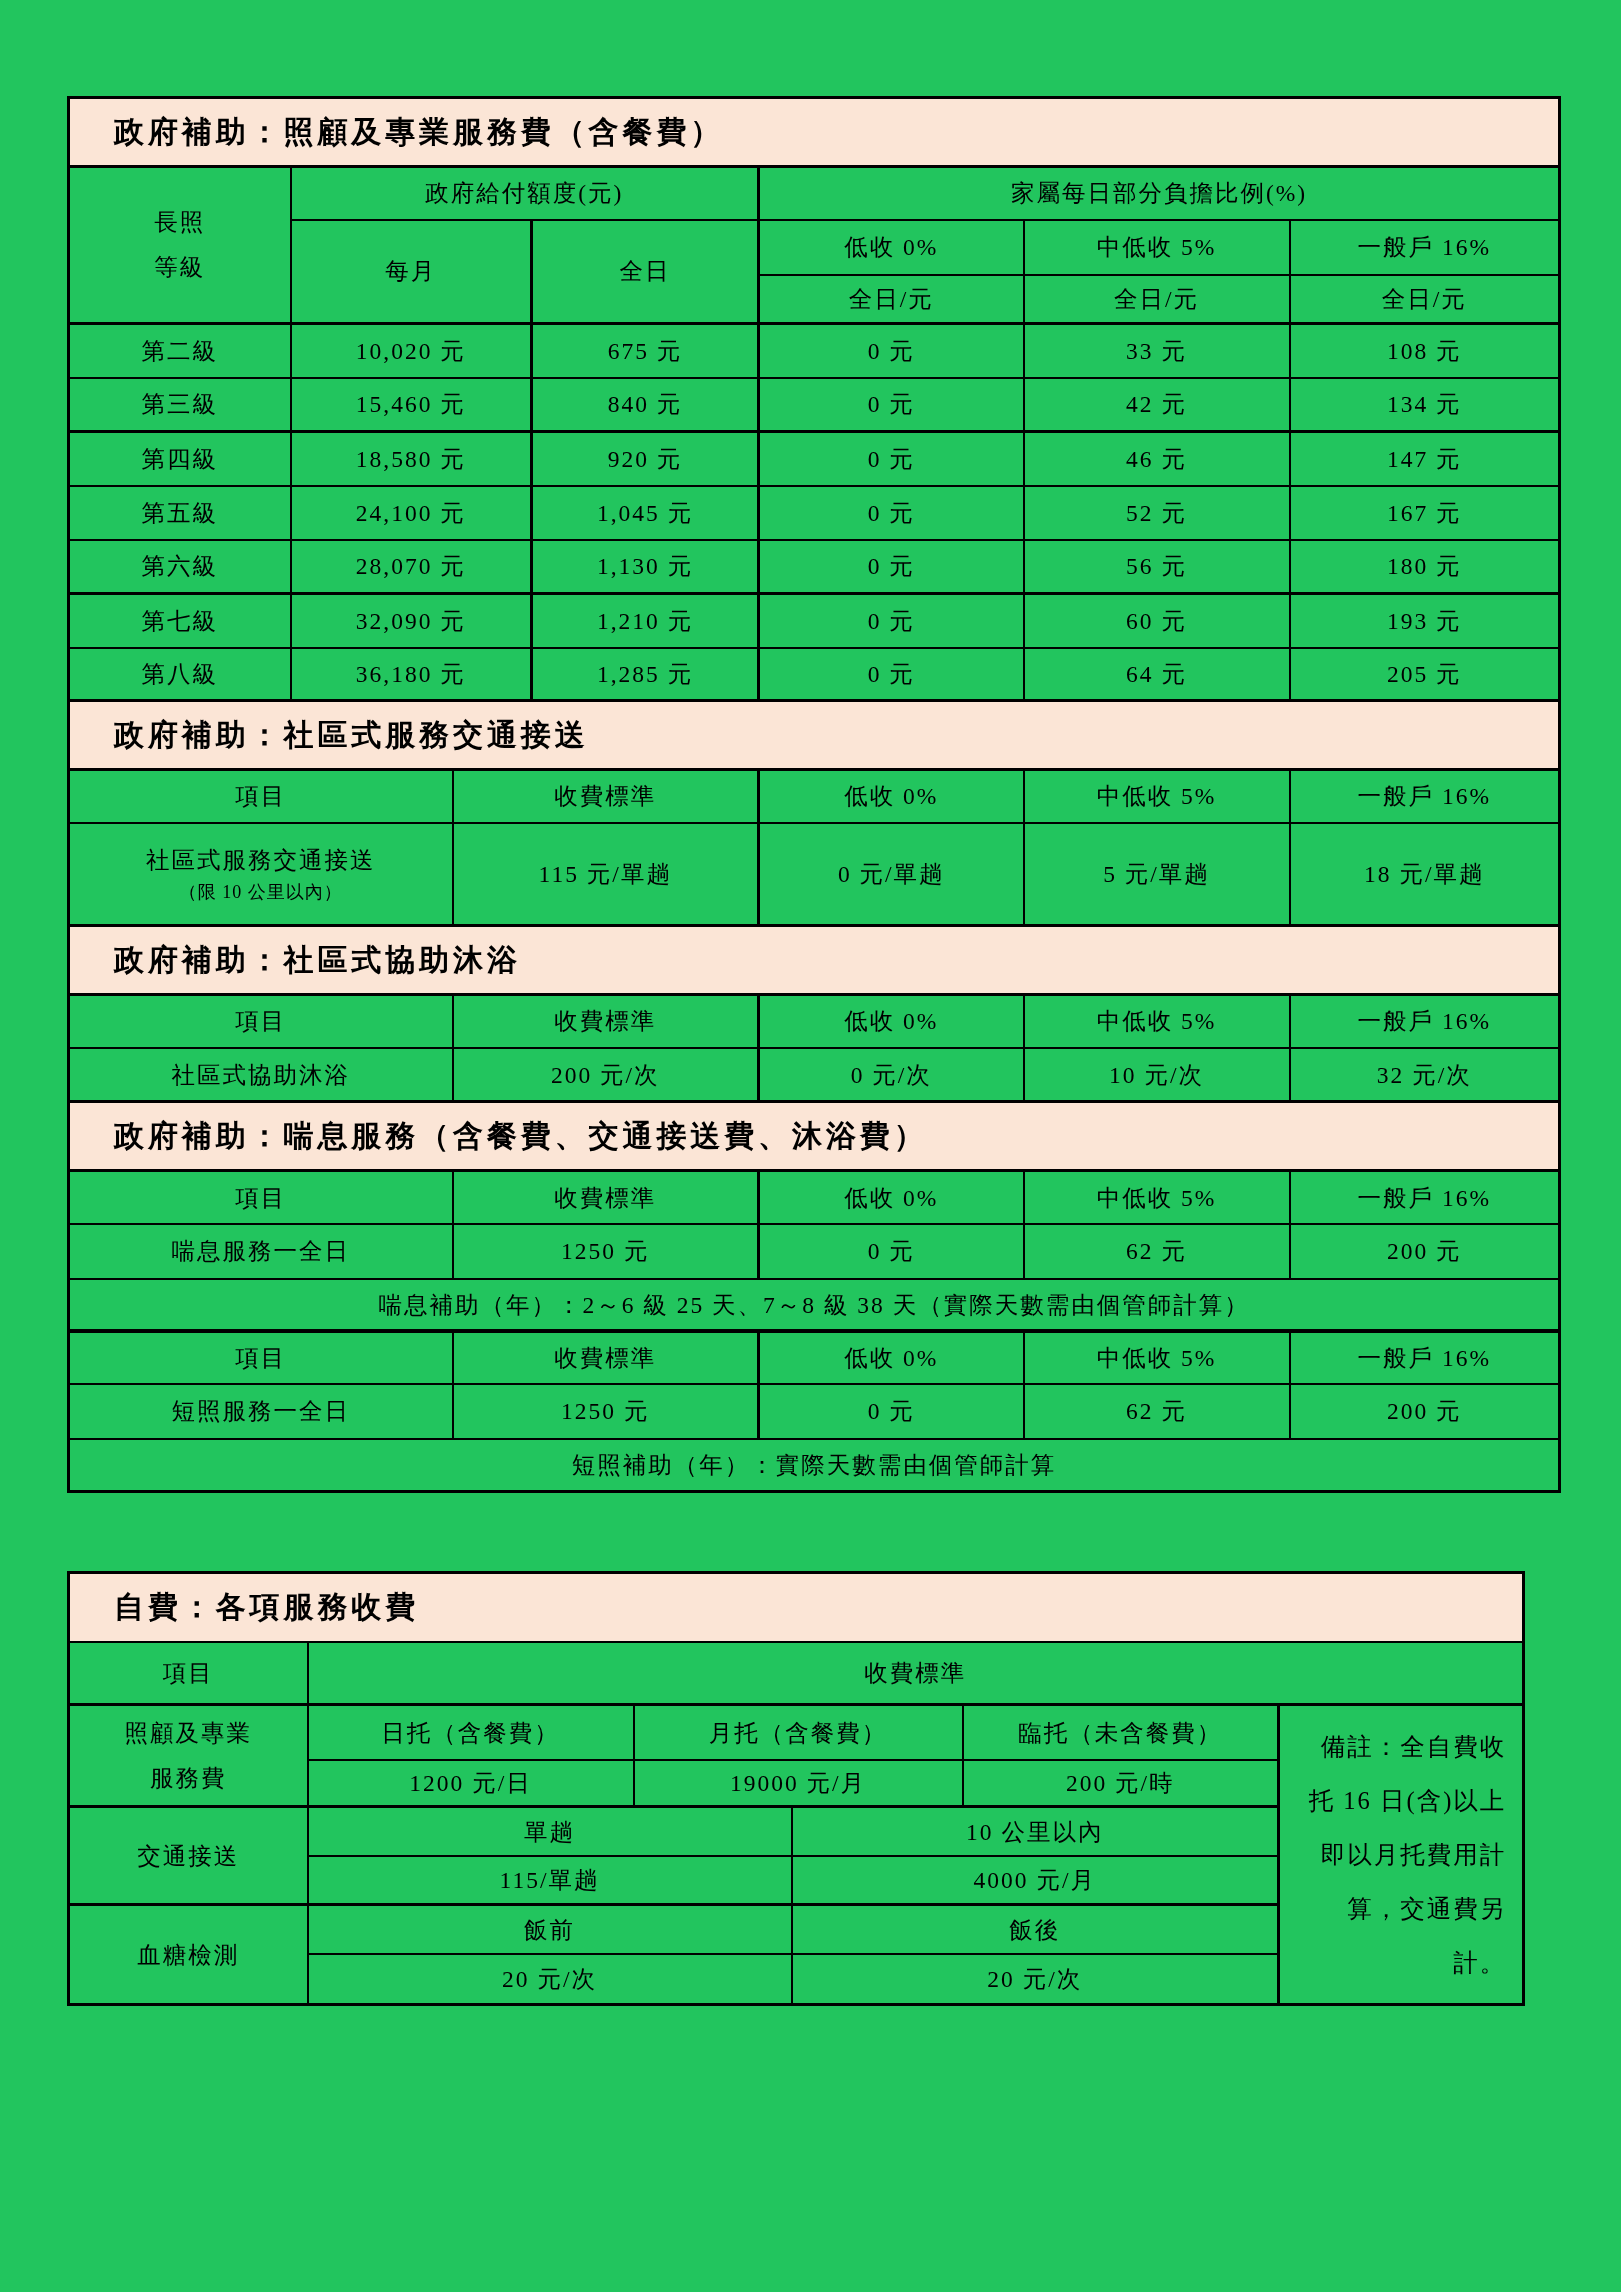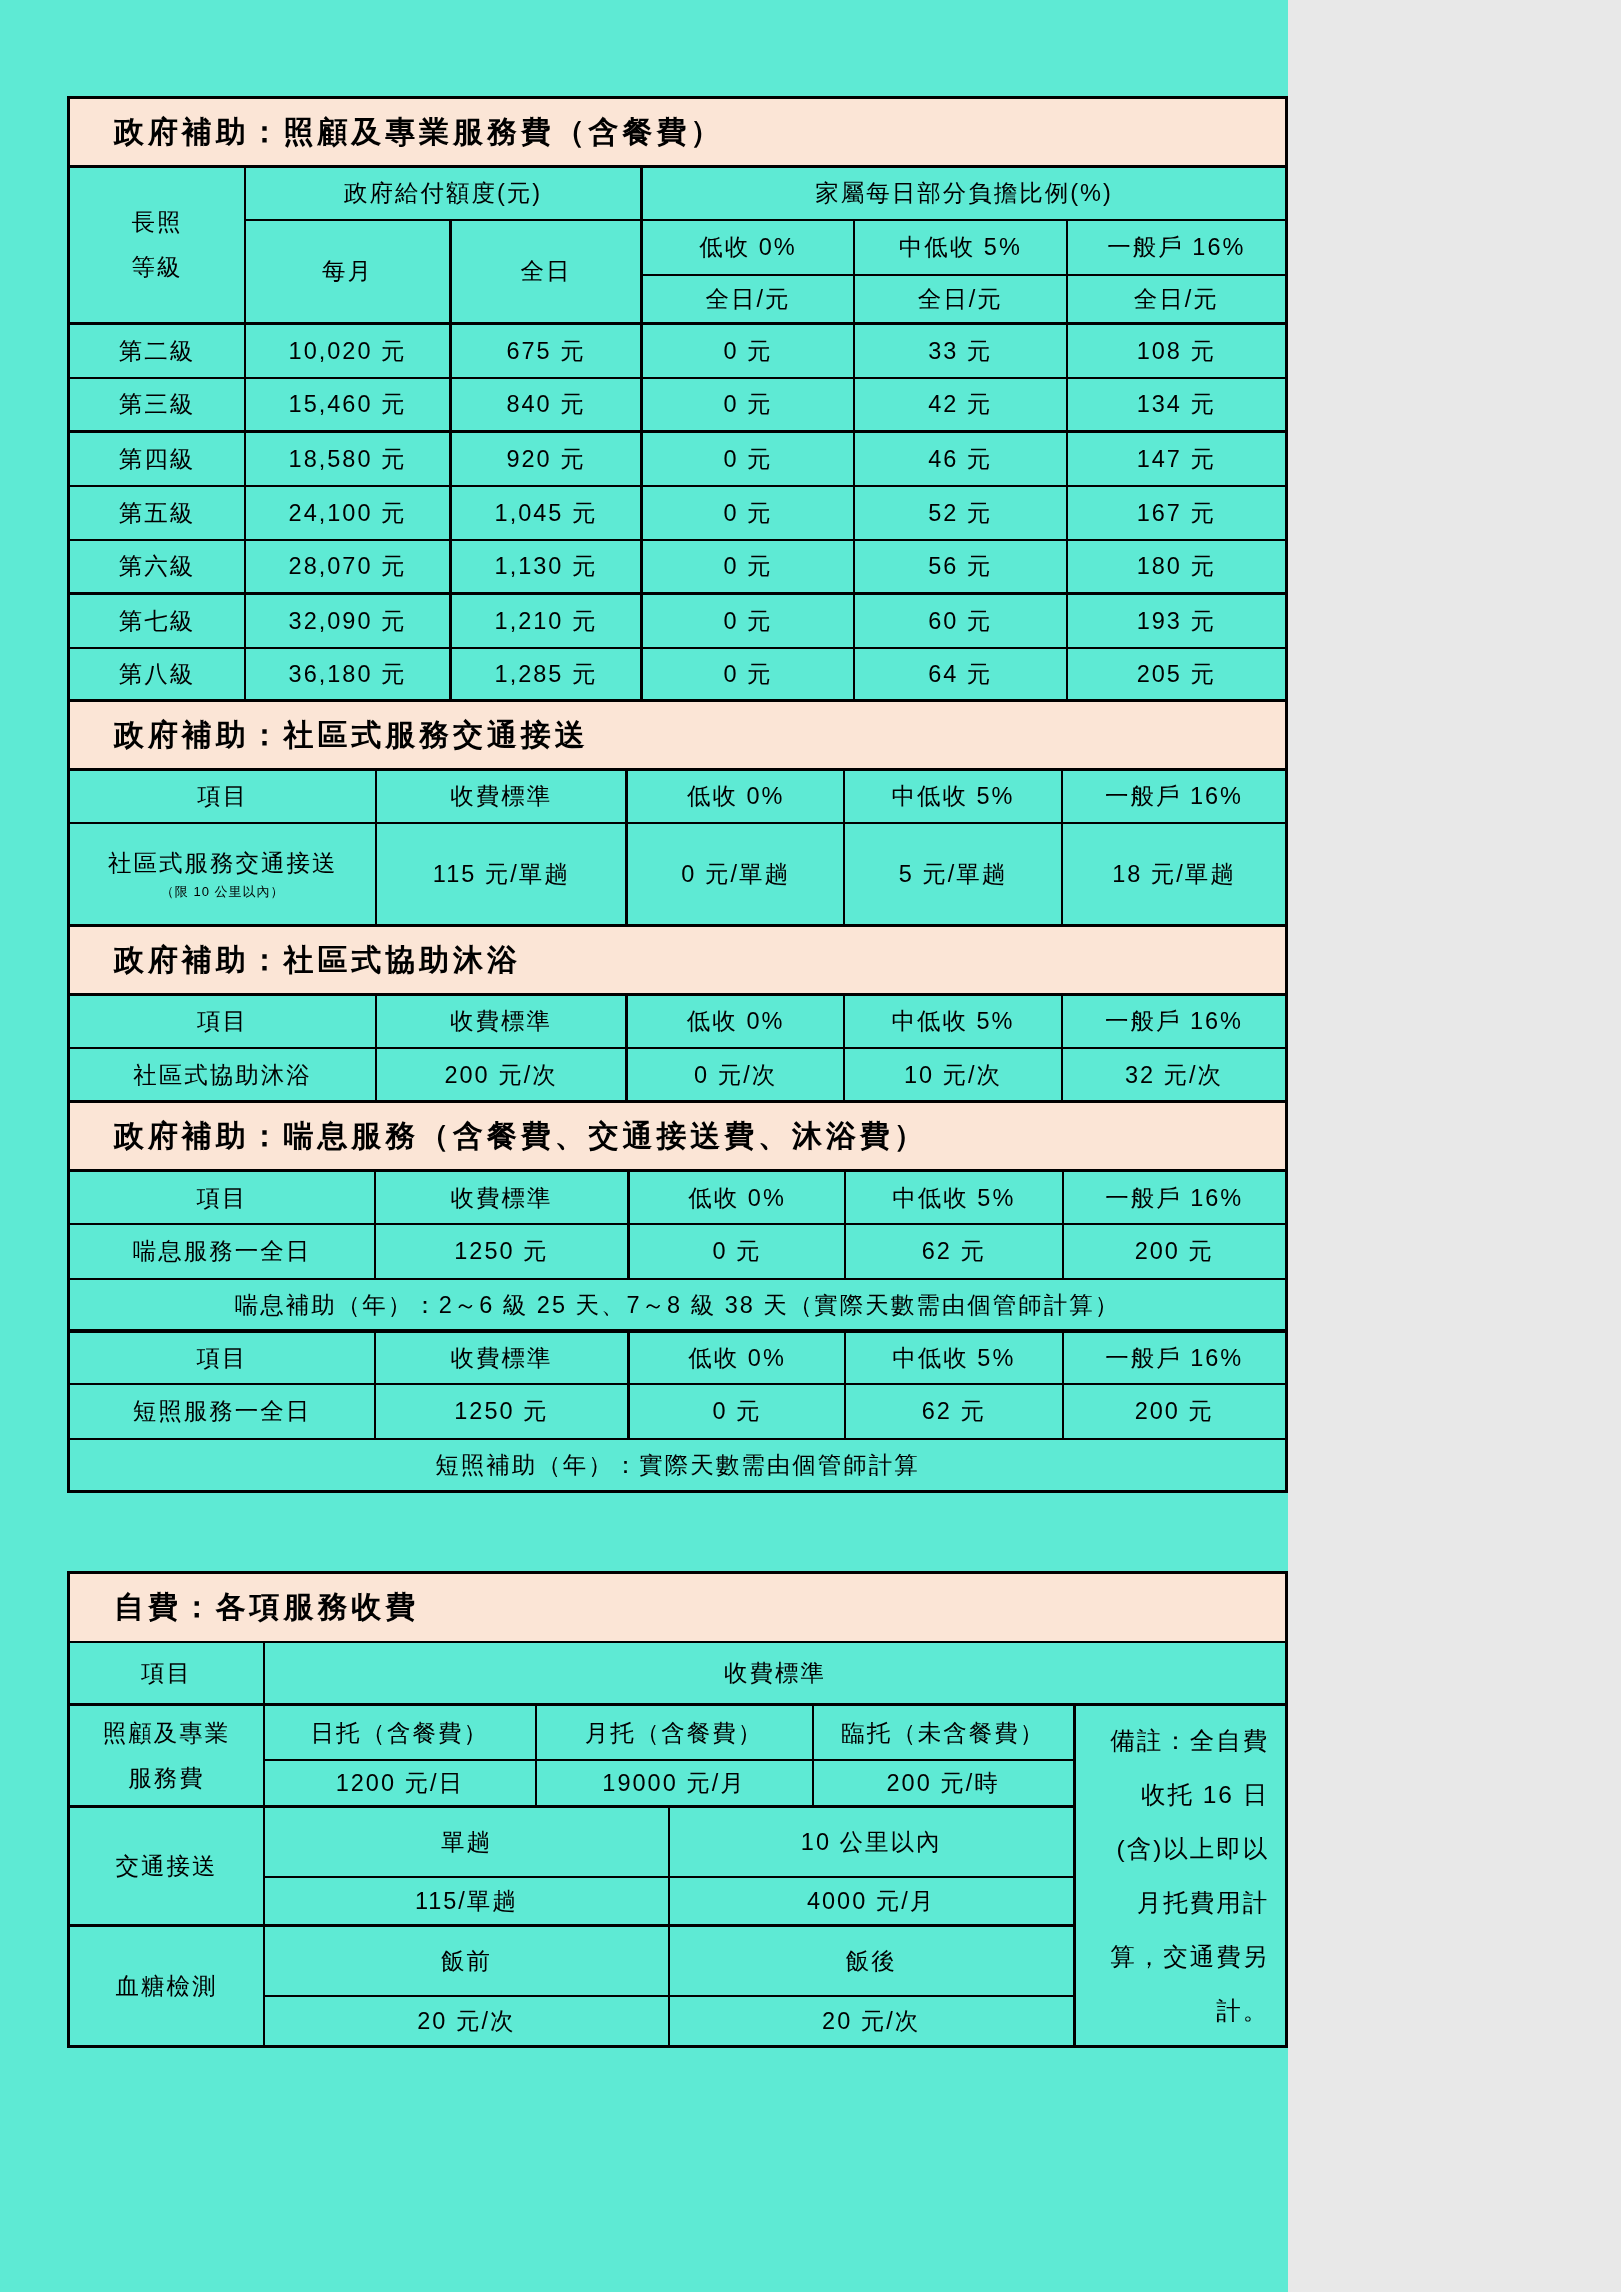--- a/index.html
+++ b/index.html
@@ -1,31 +1,31 @@
 <!DOCTYPE html>
 <html><head>
 <meta charset="utf-8">
 <style>
   html,body{margin:0;padding:0;background:#e8e8e8;}
-  .page{position:relative;width:1288px;height:2293px;background:#5eead4;
-        font-family:Liberation Sans, sans-serif;color:#000;overflow:hidden;}
+  .page{position:relative;width:1621px;height:2293px;background:#22c55e;
+        font-family:Liberation Serif, serif;color:#000;overflow:hidden;}
   .doc{position:absolute;left:67px;top:96px;}
   table.t{border-collapse:collapse;table-layout:fixed;border:3.9px solid #000;margin-top:-3.9px;}
   table.t1{margin-top:0;}
   table.tp{margin-top:78px;}
   td{border:2px solid #000;text-align:center;vertical-align:middle;
      font-size:23.5px;letter-spacing:2px;padding:0 3.9px;overflow:hidden;}
   td.title{background:#fbe5d6;text-align:left;padding-left:44px;
            font-size:30px;letter-spacing:3.9px;border-bottom:3.9px solid #000;font-weight:600;}
   .br4{border-right-width:3.9px;}
   .bb4{border-bottom-width:3.9px;}
   .bl4{border-left-width:3.9px;}
   .bt4{border-top-width:3.9px;}
   .pre{white-space:pre-line;line-height:1.9;}
-  .subnote{display:block;font-size:13px;letter-spacing:1px;margin-top:3.9px;}
+  .subnote{display:block;font-size:18px;letter-spacing:1px;margin-top:3.9px;}
   .remark{text-align:right;padding:7.8px 15.7px 7.8px 19.6px;line-height:2.2;font-size:24.5px;letter-spacing:2px;}
   tr.rh70{height:69px;} tr.rh54{height:53px;} tr.rh56{height:55px;} tr.rh50{height:49px;}
   tr.rh55{height:54px;} tr.rh106{height:104px;} tr.rh64{height:63px;} tr.rh48{height:47px;}
   tr.rh52{height:51px;}
 </style>
 </head>
 <body>
 
 <div class="page">
   <div class="doc">

